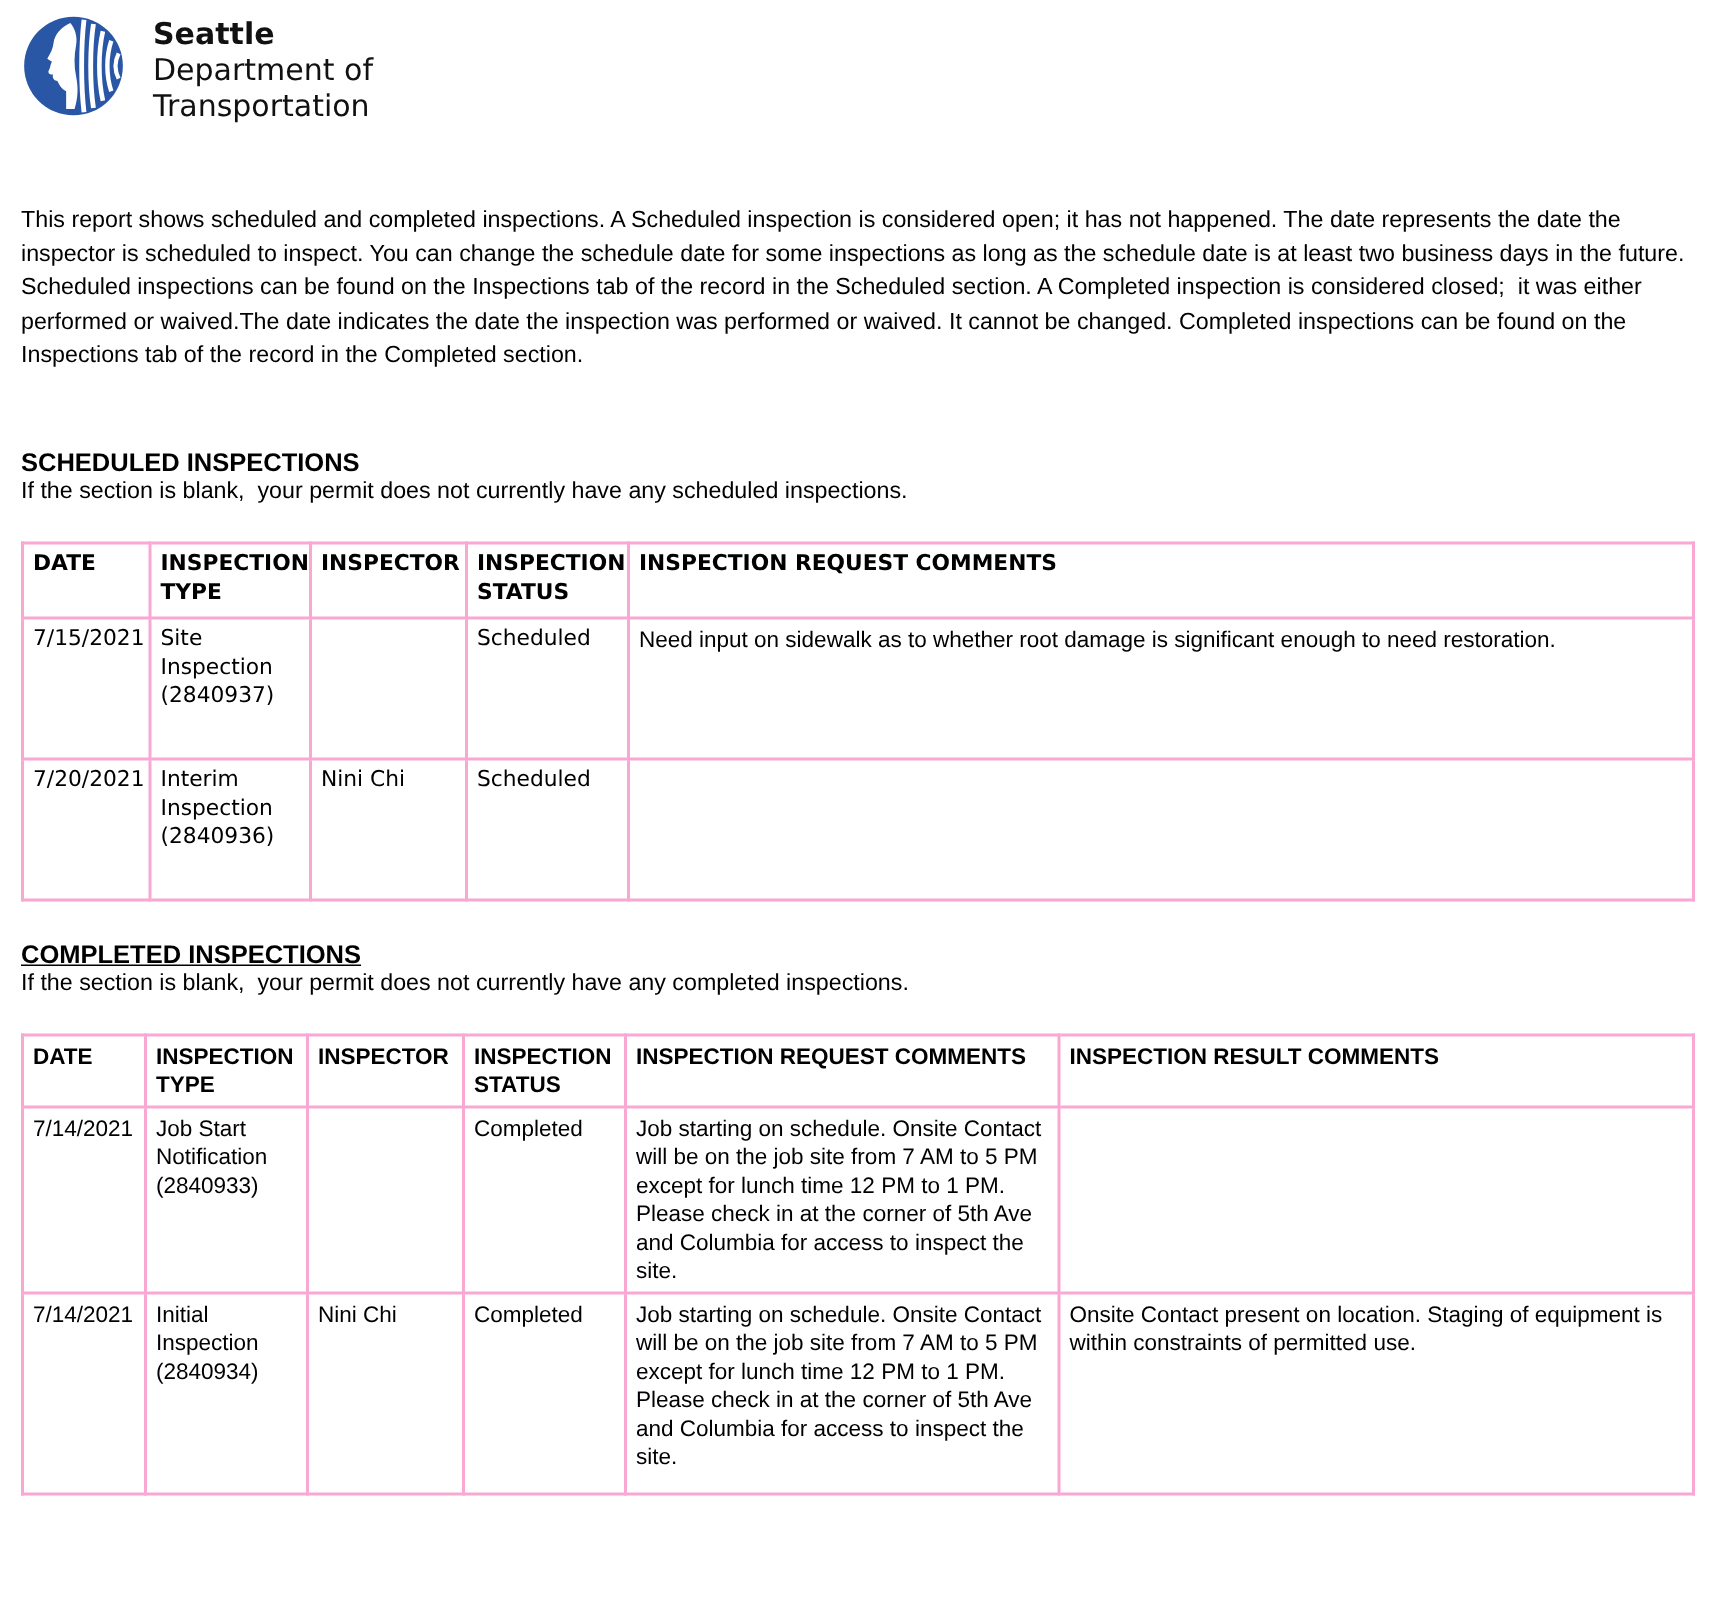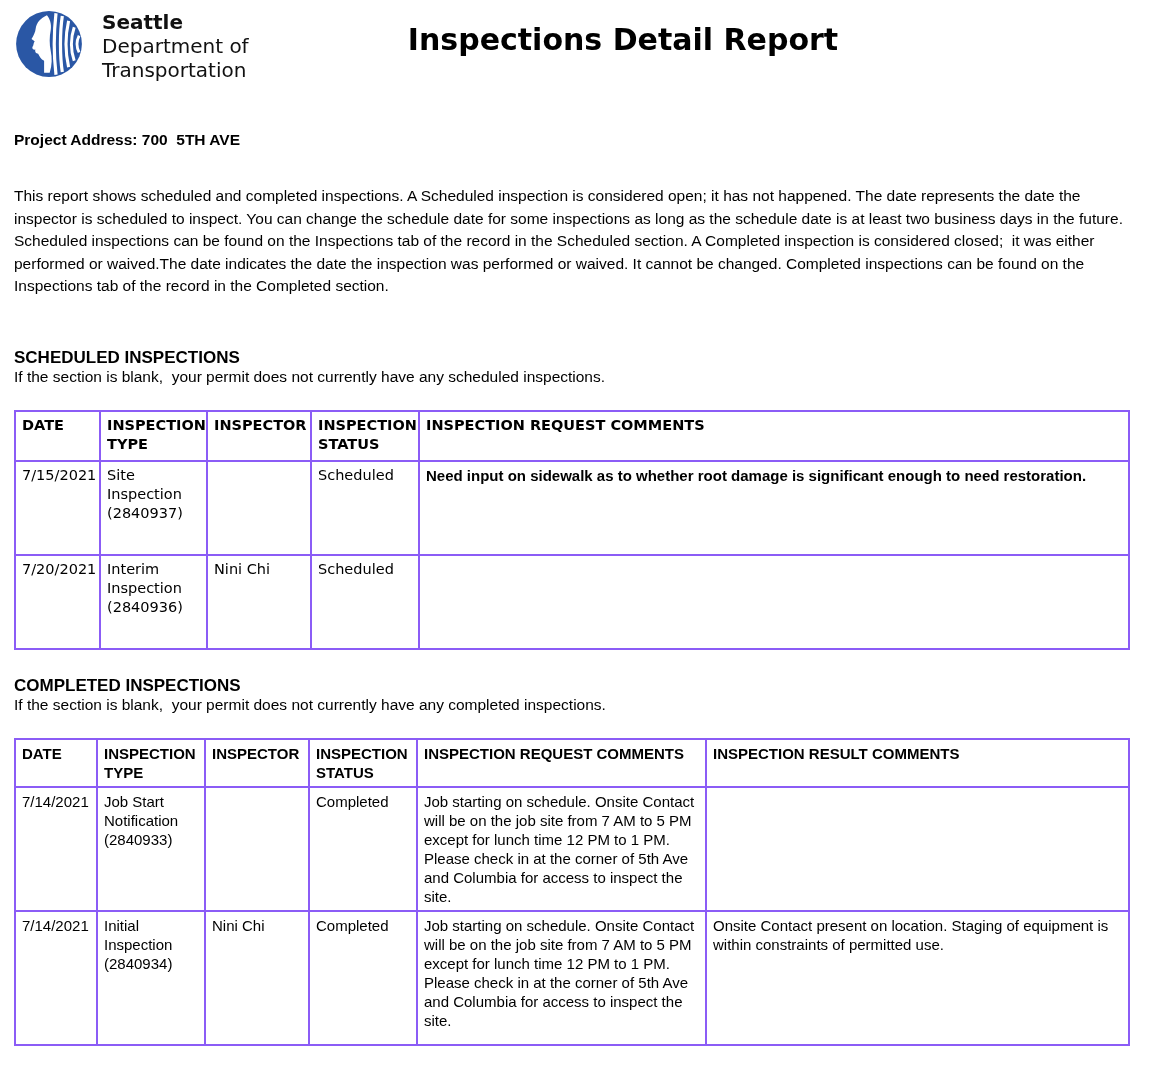--- a/index.html
+++ b/index.html
@@ -41,46 +41,46 @@
   
   .description {
     margin-top: 36px;
     font-size: 15.5px;
     line-height: 22.5px;
     max-width: 1128px;
   }
 
   
   .section-heading { margin-top: 50px; font-weight: bold; font-size: 17px; line-height: 19px; }
-  .section-heading.second { margin-top: 26px; }
+  .section-heading.second { margin-top: 26px; text-decoration: underline; }
   .section-note { font-size: 15.5px; line-height: 19px; }
 
   
   table.insp {
     margin-top: 24px;
     border-collapse: collapse;
     table-layout: fixed;
     width: 1114px;
     background: #fff;
   }
   table.insp th, table.insp td {
-    border: 2px solid #8b5cf6;
+    border: 2px solid #f9a8d4;
     vertical-align: top;
     padding: 4px 3px 4px 6px;
     line-height: 19px;
     font-size: 15px;
     text-align: left;
     overflow: hidden;
   }
   table.insp th { font-weight: bold; }
 
   
   table.t1 th { font-family: "DejaVu Sans", sans-serif; font-size: 14.5px; }
   table.t1 td.seg { font-family: "DejaVu Sans", sans-serif; font-size: 14.5px; }
-  table.t1 td.comments { font-family: "Liberation Sans", sans-serif; font-weight: bold; }
+  table.t1 td.comments { font-family: "Liberation Sans", sans-serif; }
   table.t1 tr.hdr { height: 50px; }
   table.t1 tr.body-row { height: 94px; }
 
   
   table.t2 th { font-family: "Liberation Sans", sans-serif; }
   table.t2 td { font-family: "Liberation Sans", sans-serif; }
   table.t2 tr.hdr { height: 48px; }
   table.t2 tr.row1 { height: 118px; }
   table.t2 tr.row2 { height: 134px; }
 
@@ -122,25 +122,23 @@
           <path d="M86,26 C81,41 81,59 86,74" stroke="#ffffff" stroke-width="4.2" fill="none"></path>
           <path d="M93,38 C89,46 89,54 93,62" stroke="#ffffff" stroke-width="4" fill="none"></path>
         </g>
       </svg>
       <div class="brand-text">
         <div class="b1">Seattle</div>
         <div>Department of</div>
         <div>Transportation</div>
       </div>
     </div>
-    <div class="report-title">Inspections Detail Report</div>
   </div>
 
   <div class="record-block">
-    <div><span>Project Address:</span> <span class="pre">700  5TH AVE</span></div>
   </div>
 
   <div class="description pre">This report shows scheduled and completed inspections. A Scheduled inspection is considered open; it has not happened. The date represents the date the inspector is scheduled to inspect. You can change the schedule date for some inspections as long as the schedule date is at least two business days in the future. Scheduled inspections can be found on the Inspections tab of the record in the Scheduled section. A Completed inspection is considered closed;  it was either performed or waived.The date indicates the date the inspection was performed or waived. It cannot be changed. Completed inspections can be found on the Inspections tab of the record in the Completed section.</div>
 
   <div class="section-heading">SCHEDULED INSPECTIONS</div>
   <div class="section-note pre">If the section is blank,  your permit does not currently have any scheduled inspections.</div>
 
   <table class="insp t1">
     <colgroup>
       <col style="width:85px">

